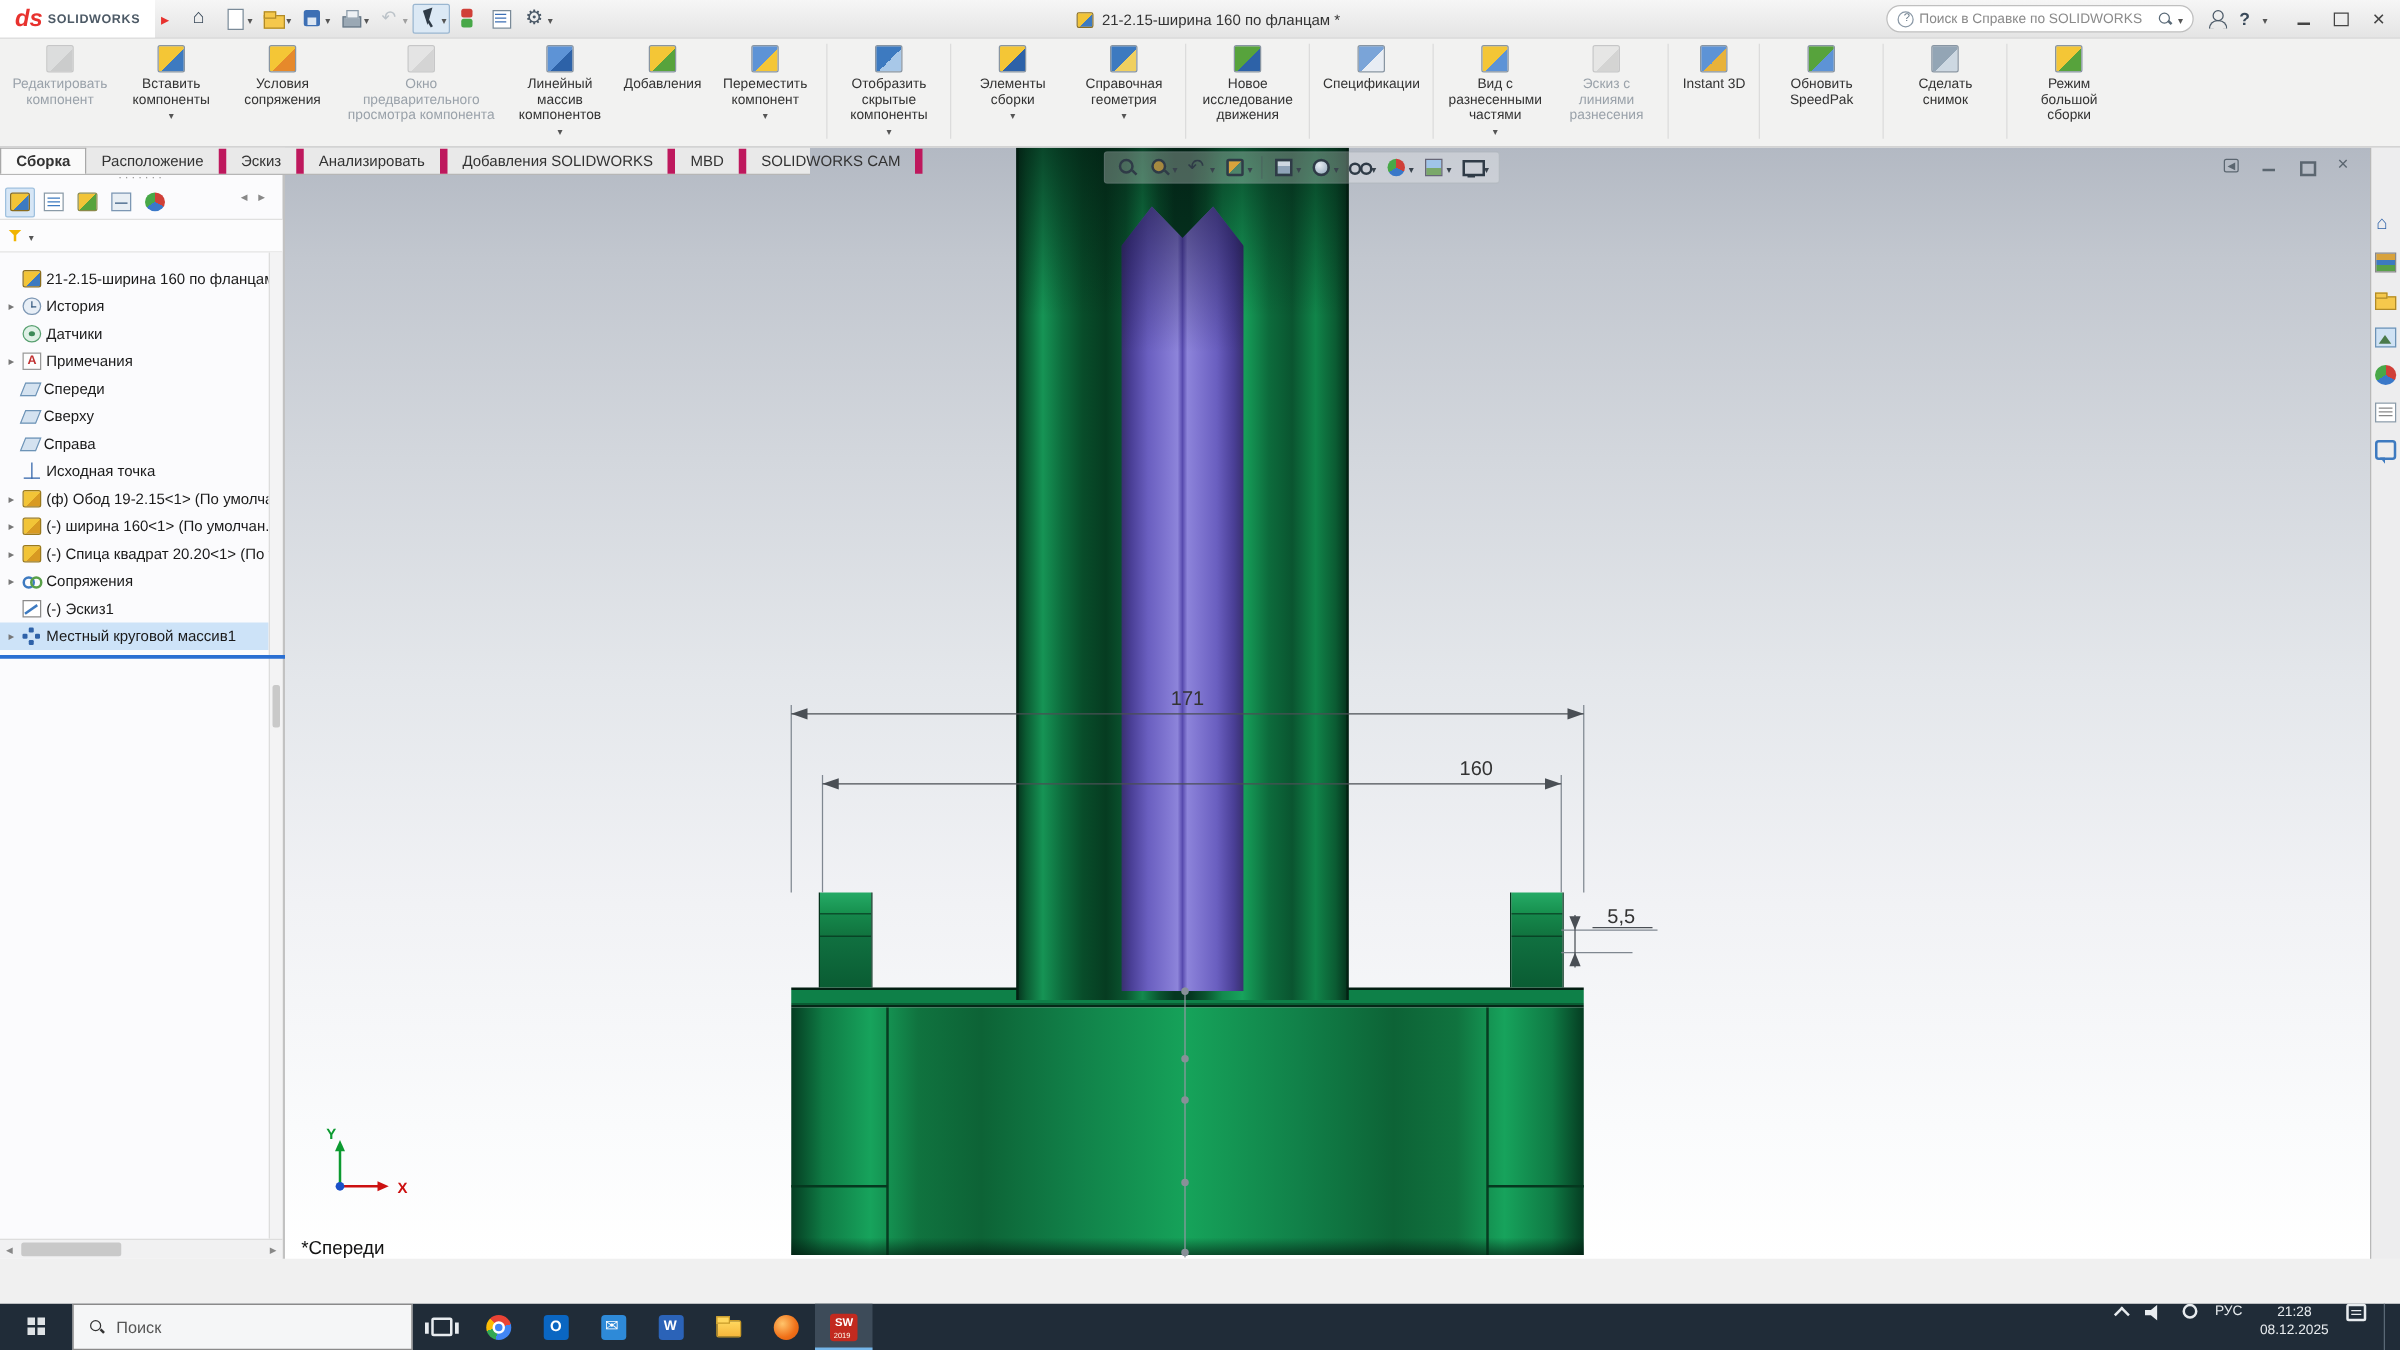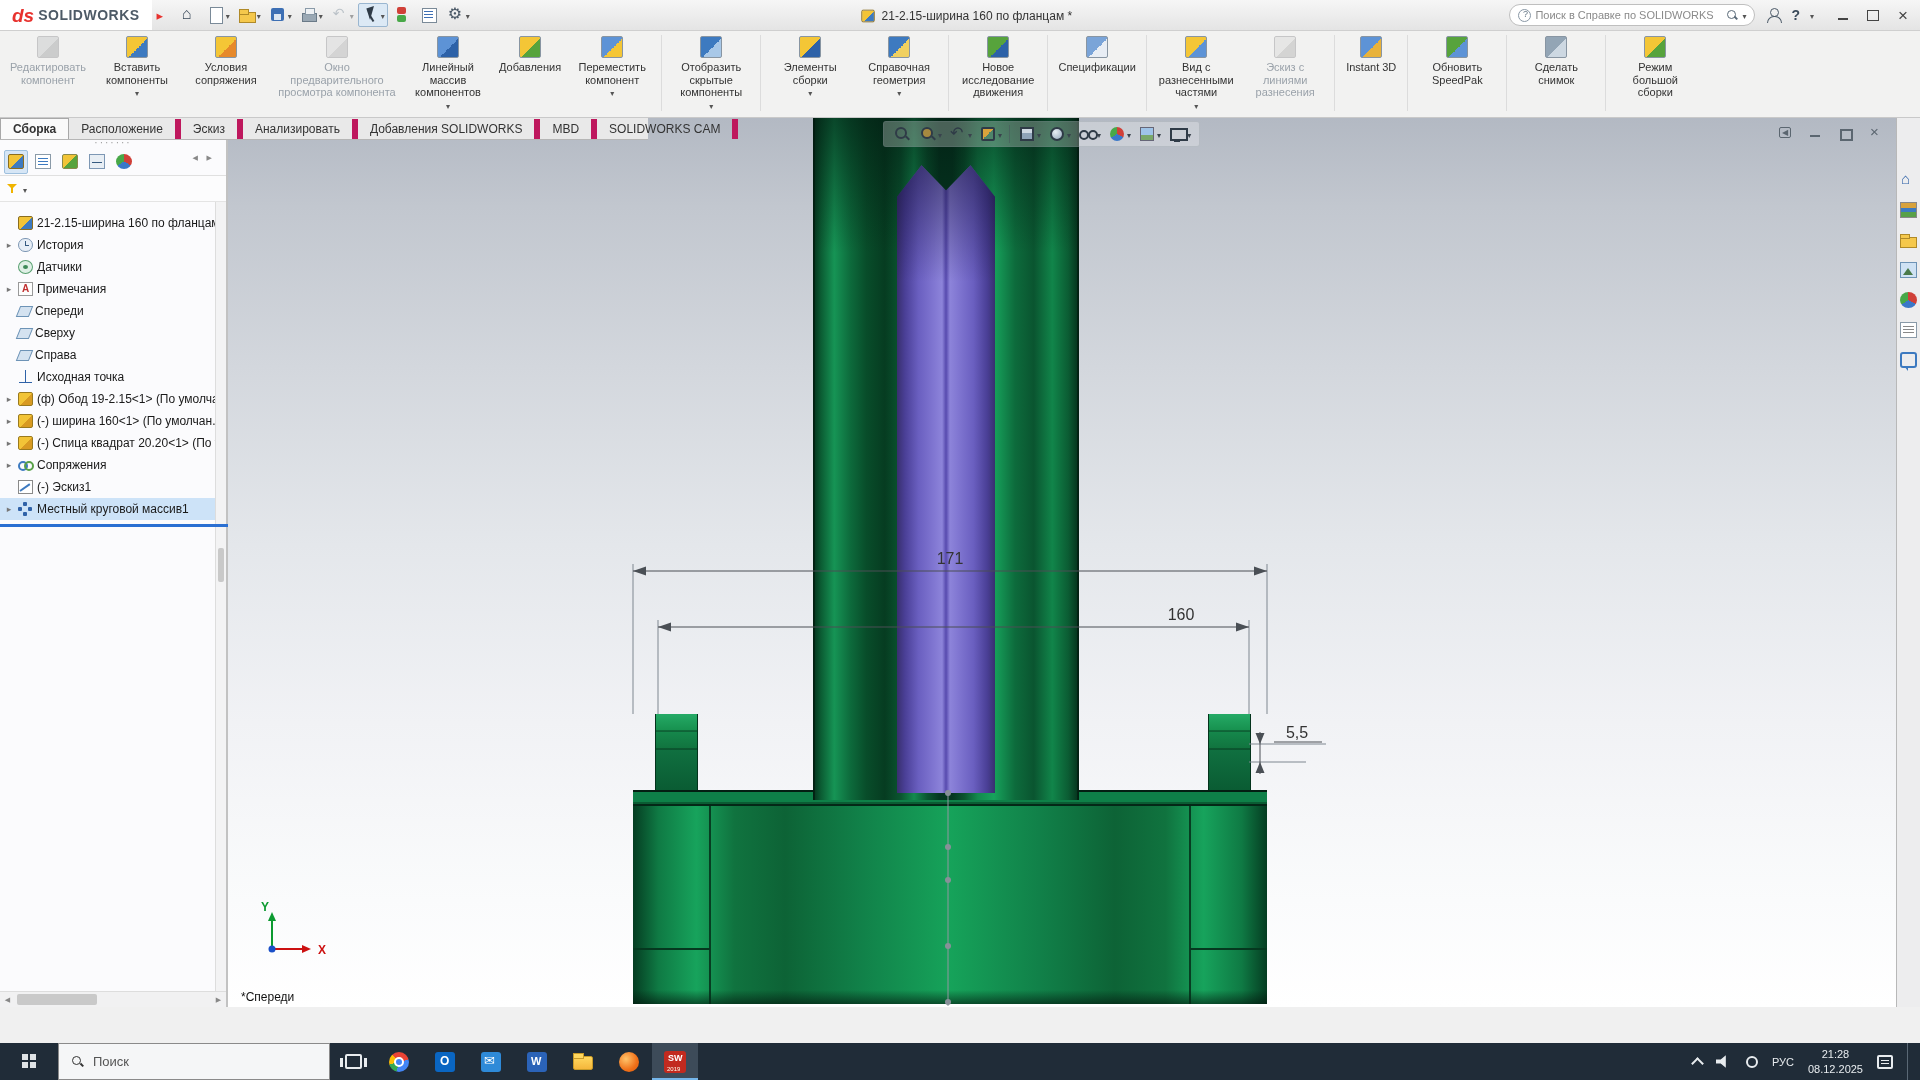--- a/index.html
+++ b/index.html
@@ -4,21 +4,21 @@
 <style>
   *{margin:0;padding:0;box-sizing:border-box}
   html,body{width:1920px;height:1080px;overflow:hidden}
   body{font-family:"Liberation Sans",sans-serif;font-size:12px;color:#222;background:#888}
   #root{position:absolute;left:0;top:0;width:1920px;height:1080px;background:#f0f0f0;overflow:hidden}
 
   
   .titlebar{position:absolute;left:0;top:0;width:1920px;height:31px;background:linear-gradient(#f6f6f6,#e4e4e4);border-bottom:1px solid #cfcfcf;display:flex;align-items:center;z-index:40}
   .brand{background:#fff;height:100%;display:flex;align-items:center;padding:0 12px;gap:4px}
   .brand-ds{color:#e8322e;font-weight:bold;font-style:italic;font-size:19px;line-height:1}
-  .brand-name{font-weight:bold;font-size:14px;color:#4d5a66;letter-spacing:.5px}
+  .brand-name{font-weight:bold;font-size:10px;color:#4d5a66;letter-spacing:.5px}
   .brand-flyout{width:16px;text-align:center}
   .brand-flyout::before{content:"▸";color:#e8322e;font-size:13px}
   .qtoolbar{display:flex;align-items:center;margin-left:8px;gap:1px}
   .qbtn{display:flex;align-items:center;padding:1px 2px;border:1px solid transparent;border-radius:2px}
   .qbtn.pressed{border-color:#9ab6d0;background:#dce9f5}
   .qbtn.disabled{opacity:.5}
   .dd::before{content:"▾";font-size:8px;color:#555}
   .qbtn .dd,.rbtn .dd,.hitem .dd{display:none}
   .qbtn.has-dd .dd,.rbtn.has-dd .dd,.hitem.has-dd .dd{display:inline-block}
   .qi{width:20px;height:20px;position:relative;display:inline-block}
@@ -103,21 +103,21 @@
   .dims .ext{stroke:#7f8790;stroke-width:1}
   .dims .dim{stroke:#4a4f55;stroke-width:1}
   .dims .arr{fill:#4a4f55}
   .dims .dtext{fill:#333;font-size:16px;font-family:"Liberation Sans",sans-serif}
   .dims .cl{stroke:#9098a0;stroke-width:1}
   .dims .dot{fill:#889098}
   .dims .ax-y{stroke:#0c9a30;stroke-width:2}.dims .ax-x{stroke:#cc1111;stroke-width:2}
   .dims .ah-y{fill:#0c9a30}.dims .ah-x{fill:#cc1111}
   .dims .lab-y{fill:#0c9a30;font-size:12px;font-weight:bold}
   .dims .lab-x{fill:#cc1111;font-size:12px;font-weight:bold}
-  .view-label{position:absolute;left:13px;top:872px;font-size:12px;color:#111;z-index:6}
+  .view-label{position:absolute;left:13px;top:872px;font-size:15px;color:#111;z-index:6}
   .hud{position:absolute;left:655px;top:3px;height:26px;display:flex;align-items:center;gap:2px;padding:0 6px;background:rgba(255,255,255,.28);border:1px solid rgba(120,130,140,.25);border-radius:3px;z-index:7}
   .hitem{display:flex;align-items:center;padding:1px 2px;border-radius:2px}
   .hitem .dd::before{color:#39434d}
   .hud .is-sep{width:1px;height:18px;background:rgba(70,80,90,.45);margin:0 3px}
   .hi{width:20px;height:20px;position:relative;display:inline-block}
   .hi-zoomfit::before,.hi-zoomarea::before{content:"";position:absolute;left:3px;top:3px;width:8px;height:8px;border:2px solid #2f3b47;border-radius:50%}
   .hi-zoomfit::after,.hi-zoomarea::after{content:"";position:absolute;left:13px;top:13px;width:5px;height:2px;background:#2f3b47;transform:rotate(45deg)}
   .hi-zoomarea::before{background:rgba(240,160,40,.55)}
   .hi-prevview::before{content:"↶";position:absolute;left:2px;top:-1px;font-size:16px;color:#2f3b47}
   .hi-section::before{content:"";position:absolute;inset:3px;border:2px solid #2f3b47;border-radius:2px;background:linear-gradient(135deg,#d8a23c 0 50%,transparent 50%)}
@@ -250,21 +250,21 @@
   .ta-mail{width:20px;height:20px;background:#2e8ad8;border-radius:3px}
   .ta-mail::before{content:"✉";position:absolute;left:3px;top:1px;color:#fff;font-size:13px}
   .ta-word{width:20px;height:20px;background:#2b63b8;border-radius:3px}
   .ta-word::before{content:"W";position:absolute;left:4px;top:3px;color:#fff;font-weight:bold;font-size:11px}
   .ta-explorer{width:20px;height:14px;background:linear-gradient(#ffd75e,#f5b73c);border:1px solid #c89a28;border-radius:2px;margin-top:3px}
   .ta-explorer::before{content:"";position:absolute;left:-1px;top:-4px;width:9px;height:4px;background:#ffd75e;border:1px solid #c89a28}
   .ta-orange{width:20px;height:20px;border-radius:50%;background:radial-gradient(circle at 35% 35%,#ffc46b,#f07018 60%,#d85a10)}
   .ta-sw{width:22px;height:22px;background:#c22a1f;border-radius:3px}
   .ta-sw::before{content:"SW";position:absolute;left:4px;top:2px;color:#fff;font-weight:bold;font-size:9px}
   .ta-sw::after{content:"2019";position:absolute;left:3px;bottom:1px;color:#ffe;font-size:6px}
-  .tray{margin-left:auto;display:flex;align-items:center;gap:14px;padding-right:8px;color:#e8ecef}
+  .tray{margin-left:auto;display:flex;align-items:flex-start;gap:14px;padding-right:8px;color:#e8ecef}
   .tr-chev{width:9px;height:9px;border-left:2px solid #e8ecef;border-top:2px solid #e8ecef;transform:rotate(45deg);margin-top:4px}
   .tr-spk{width:16px;height:14px;background:#e8ecef;clip-path:polygon(0 35%,30% 35%,62% 5%,62% 95%,30% 65%,0 65%)}
   .tr-net{width:12px;height:12px;border:2px solid #e8ecef;border-radius:50%}
   .tr-lang{font-size:11px}
   .tr-clock{font-size:11px;text-align:center;line-height:1.3}
   .tr-ac{width:16px;height:14px;border:2px solid #e8ecef;border-radius:2px;position:relative}
   .tr-ac::before{content:"";position:absolute;left:2px;top:3px;width:8px;height:1px;background:#e8ecef;box-shadow:0 3px 0 #e8ecef}
   .tr-desk{width:5px;height:100%;border-left:1px solid #5a6875}
 </style>
 </head>

